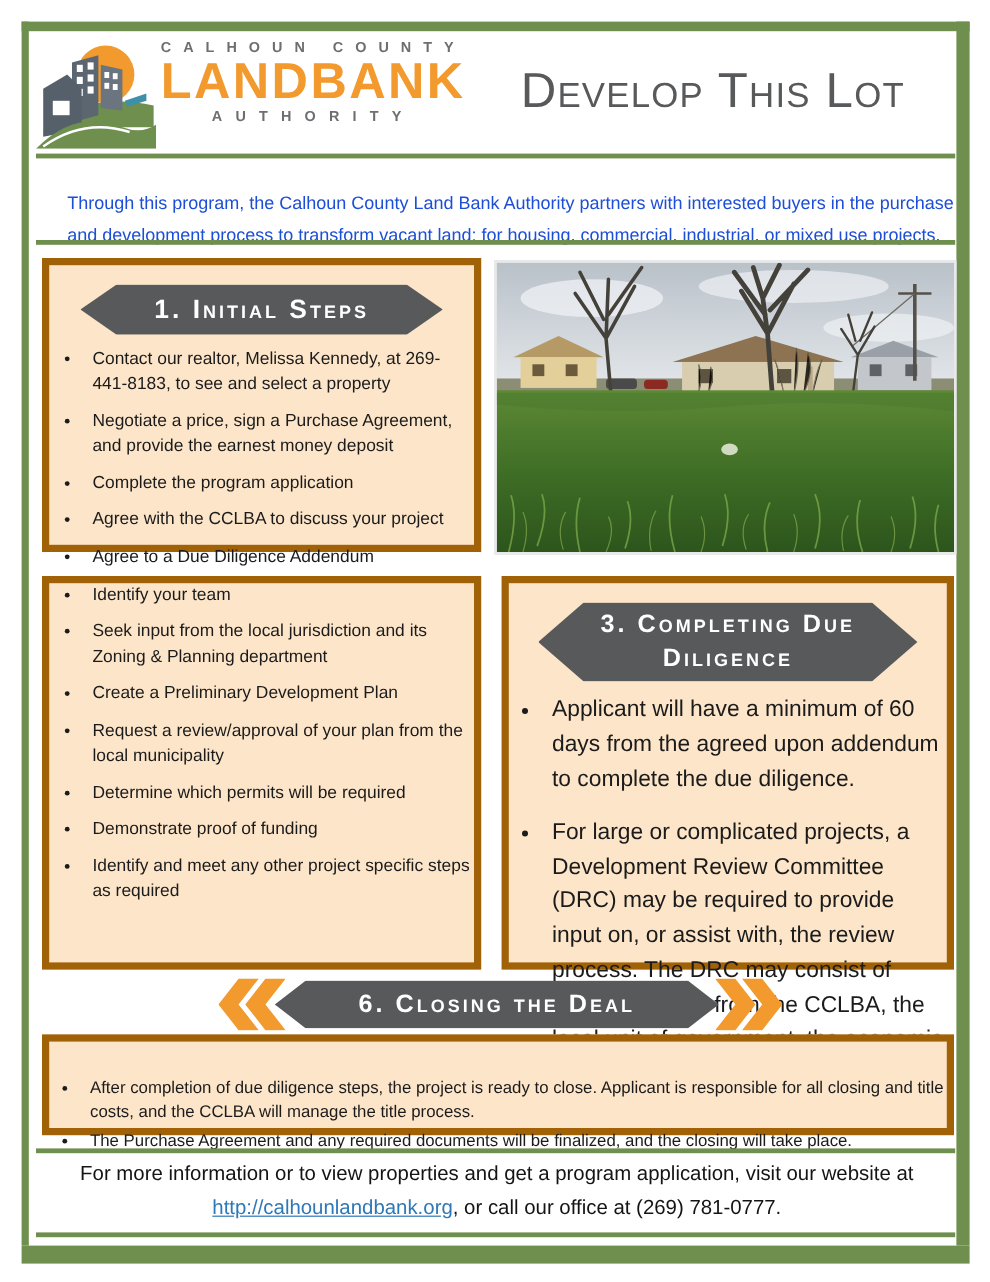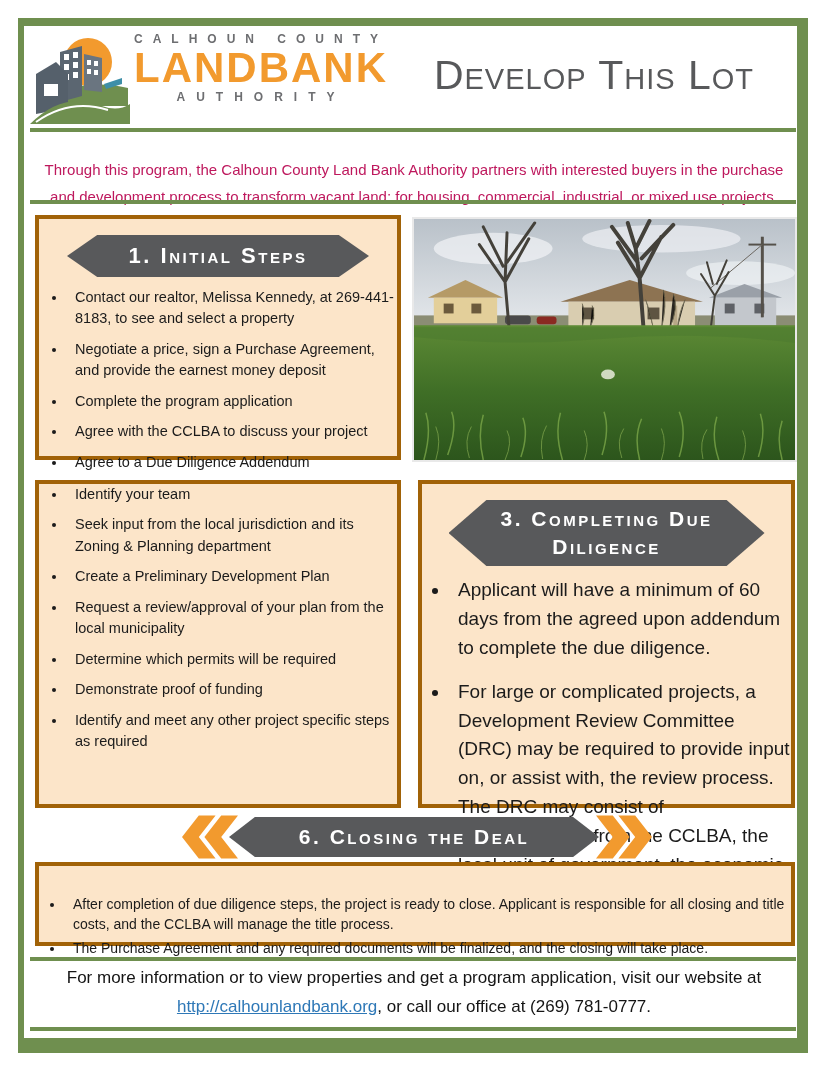--- a/index.html
+++ b/index.html
@@ -23,25 +23,25 @@
 
   .page-title { position:absolute; left:392px; top:52px; width:404px; text-align:center;
     font-variant:small-caps; font-weight:400; font-size:41px; letter-spacing:1px; color:#58595b; white-space:nowrap; }
 
   .rule { position:absolute; height:4px; background:#6f8f4f; }
   #rule1 { left:30px; top:128px; width:766px; }
   #rule2 { left:30px; top:200px; width:766px; }
   #rule3 { left:30px; top:957px; width:766px; }
   #rule4 { left:30px; top:1027px; width:766px; }
 
-  .intro { position:absolute; left:38px; top:141px; width:752px; text-align:center;
-    font-size:15px; line-height:1.8; color:#be185d; }
-
-  
-  .panel { position:absolute; background:#fce5c9; border:4px solid #a16207; }
+  .intro { position:absolute; left:56px; top:141px; width:752px; text-align:left;
+    font-size:15px; line-height:1.8; color:#1d4ed8; }
+
+  
+  .panel { position:absolute; background:#fce5c9; border:6px solid #a16207; }
   #panel1 { left:35px;  top:215px; width:366px; height:245px; }
   #panel2 { left:35px;  top:480px; width:366px; height:328px; }
   #panel3 { left:418px; top:480px; width:377px; height:328px; }
   #panel4 { left:35px;  top:862px; width:760px; height:84px;  }
 
   
   .banner { background:#58595b; color:#ffffff; font-variant:small-caps; font-weight:700;
     letter-spacing:2.5px; display:flex; align-items:center; justify-content:center; text-align:center; }
   #banner1 { width:302px; height:42px; margin:16px auto 10px; font-size:22px;
     clip-path:polygon(0 50%, 10% 0, 90% 0, 100% 50%, 90% 100%, 10% 100%); }

